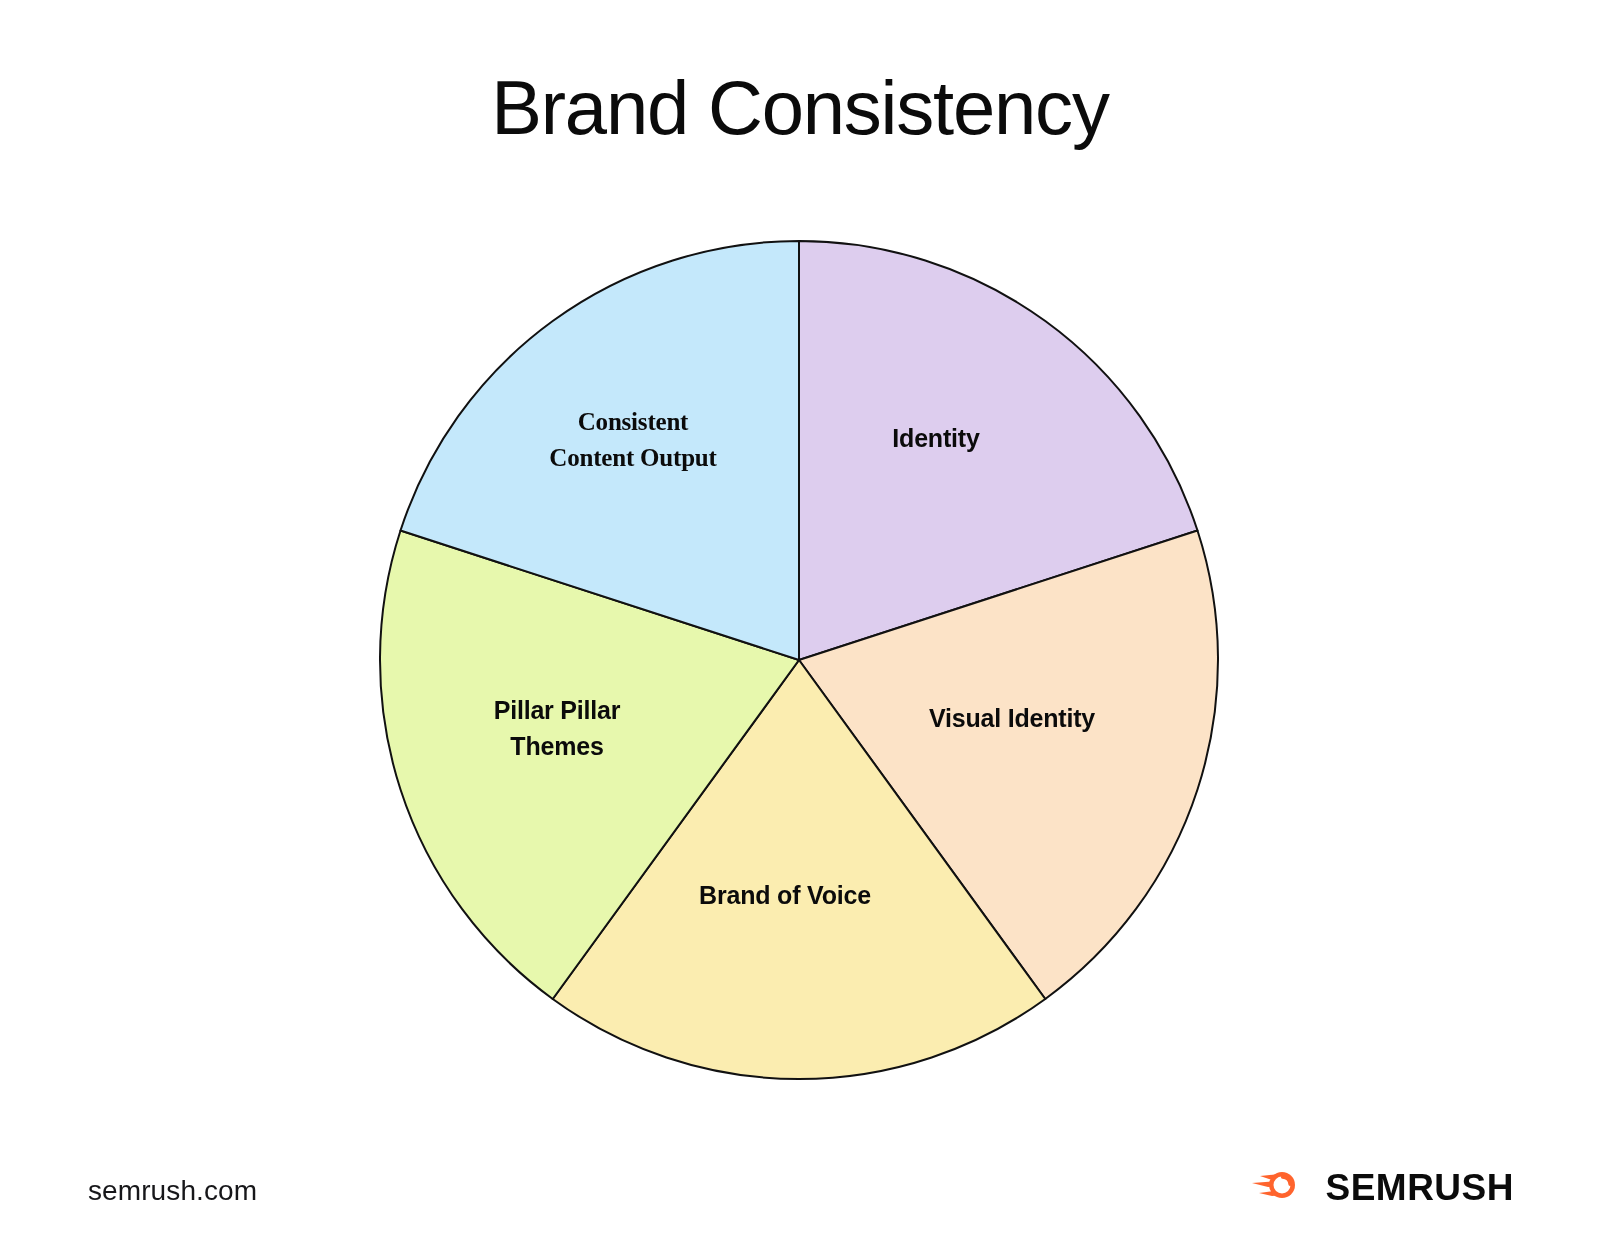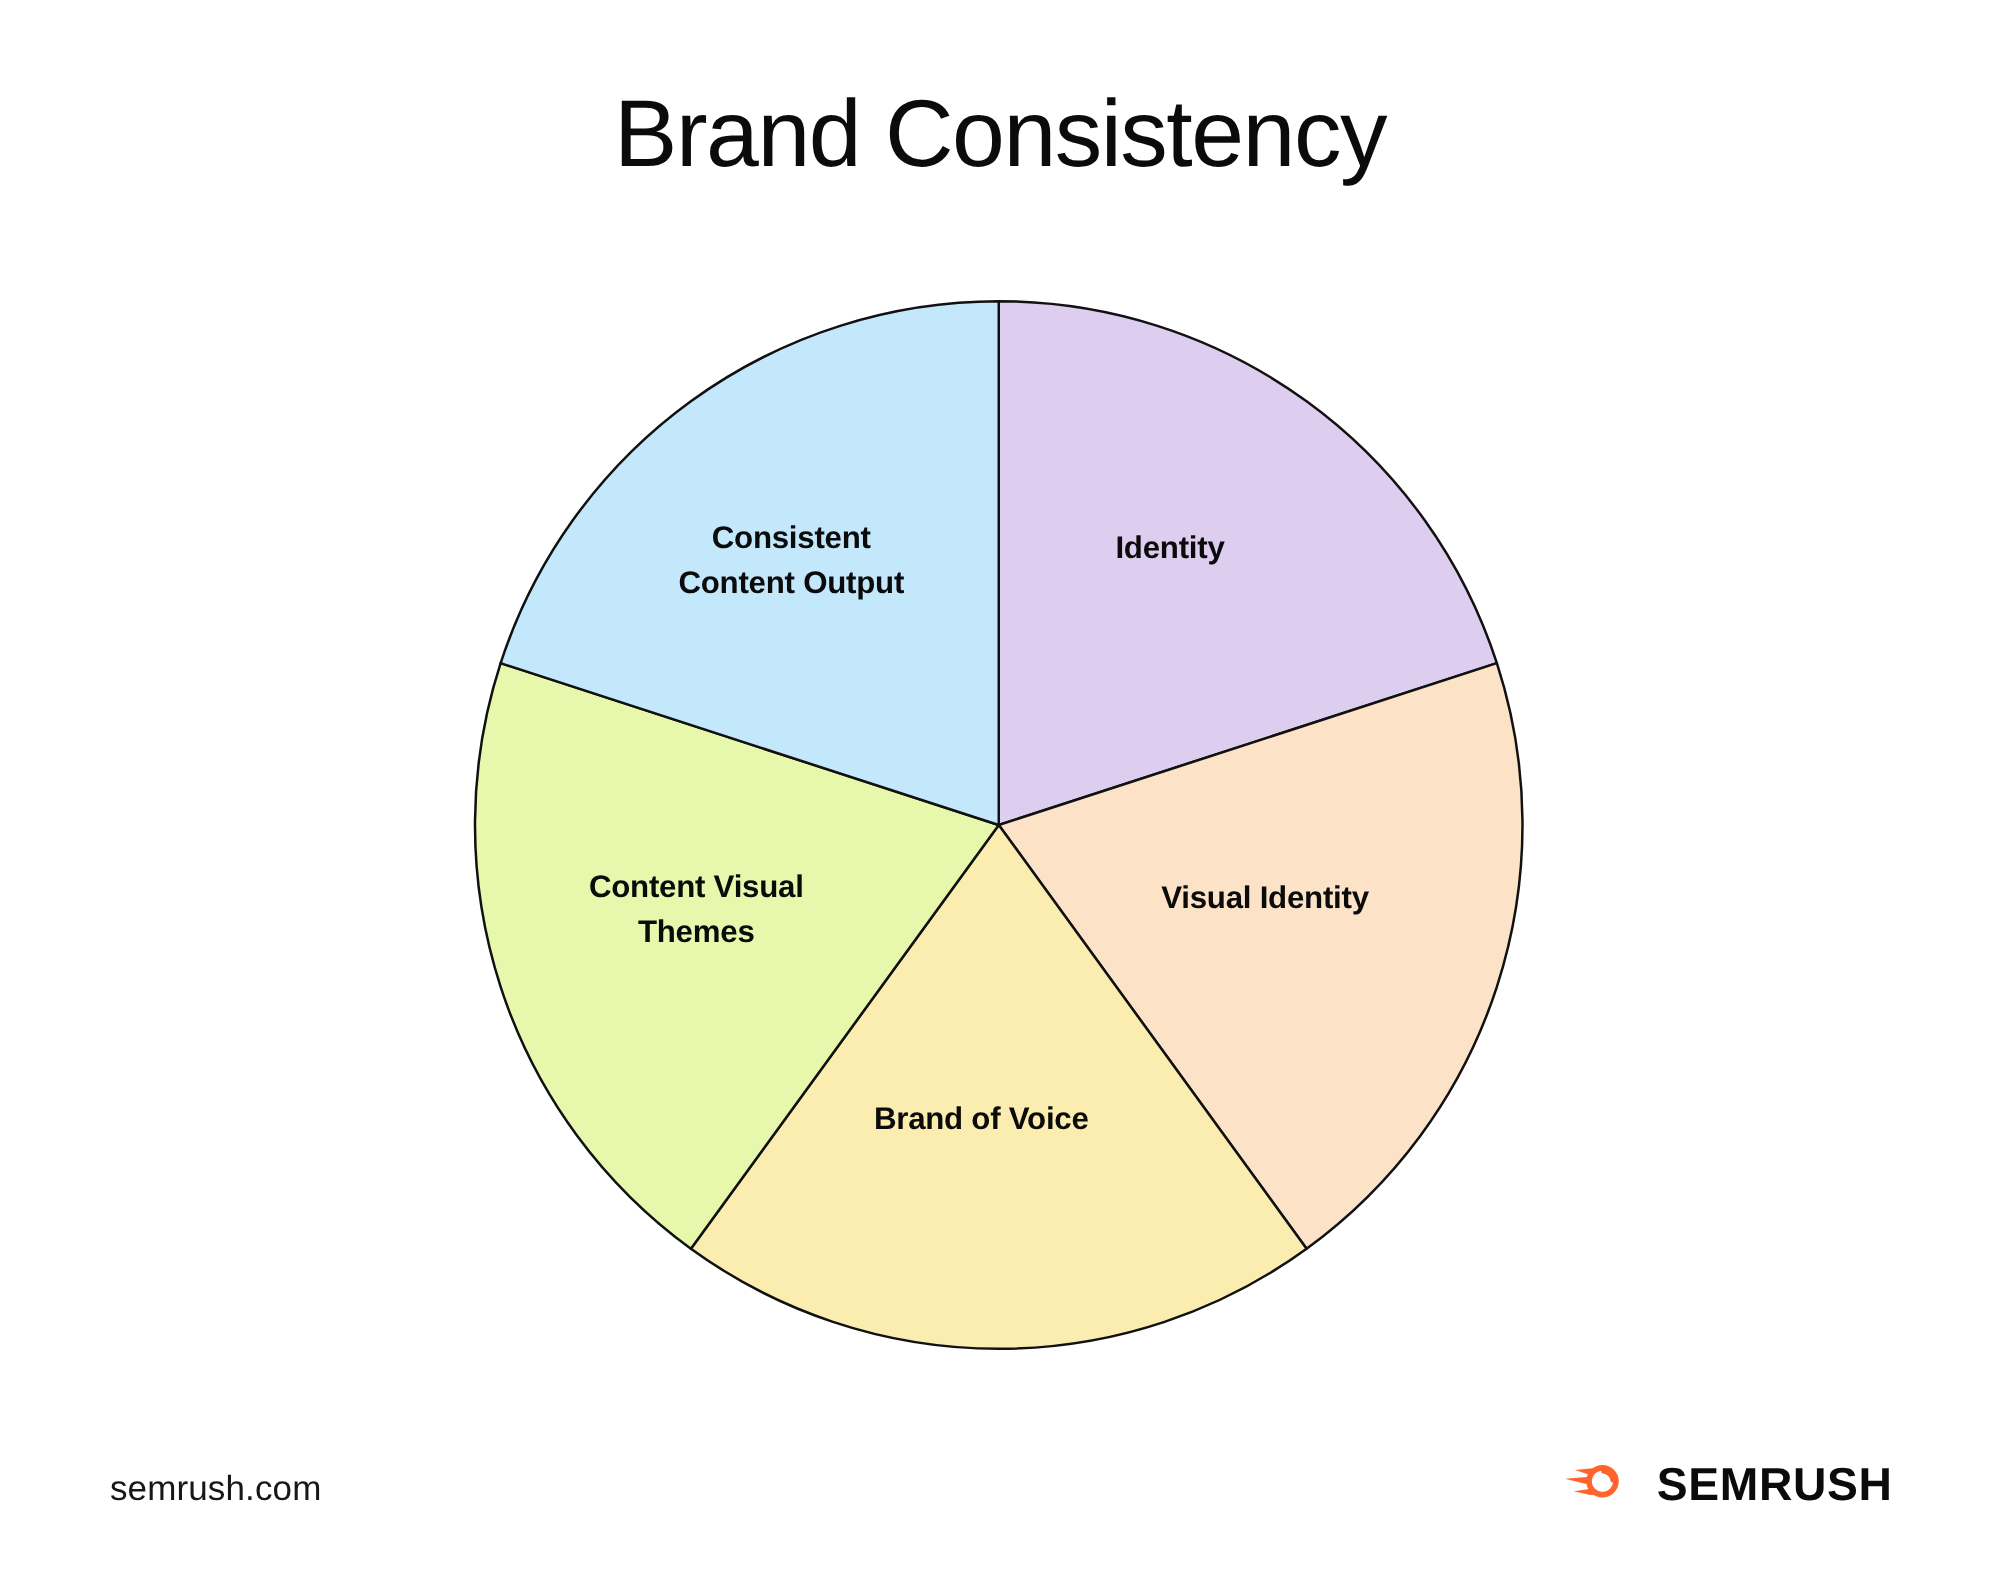--- a/index.html
+++ b/index.html
@@ -94,23 +94,23 @@
         <path d="M 799 660 L 1197.49 530.52 A 419 419 0 0 1 1045.28 998.98 Z" fill="#fce3c7" stroke="#111111" stroke-width="2" stroke-linejoin="round"></path>
         <path d="M 799 660 L 1045.28 998.98 A 419 419 0 0 1 552.72 998.98 Z" fill="#fbedb0" stroke="#111111" stroke-width="2" stroke-linejoin="round"></path>
         <path d="M 799 660 L 552.72 998.98 A 419 419 0 0 1 400.51 530.52 Z" fill="#e7f8ad" stroke="#111111" stroke-width="2" stroke-linejoin="round"></path>
         <path d="M 799 660 L 400.51 530.52 A 419 419 0 0 1 799.00 241.00 Z" fill="#c4e8fb" stroke="#111111" stroke-width="2" stroke-linejoin="round"></path>
       </g>
   </svg>
   <div id="slice-labels">
       <div class="slice-label" style="left: 936px; top: 439px;">Identity</div>
       <div class="slice-label" style="left: 1012px; top: 719px;">Visual Identity</div>
       <div class="slice-label" style="left: 785px; top: 896px;">Brand of Voice</div>
-      <div class="slice-label" style="left: 557px; top: 728px;">Content Visual
+      <div class="slice-label" style="left: 557px; top: 728px;">Pillar Pillar
 Themes</div>
-      <div class="slice-label" style="left: 633px; top: 449px;">Consistent
+      <div class="slice-label" style="left: 633px; top: 439px; font-family: Liberation Serif, serif;">Consistent
 Content Output</div>
     </div>
 </div>
 
 <div id="footer-url">semrush.com</div>
 
 <div id="brand-logo">
   <span>
     <svg width="48" height="38" viewBox="0 0 48 38">
       <g id="comet-glyph">

